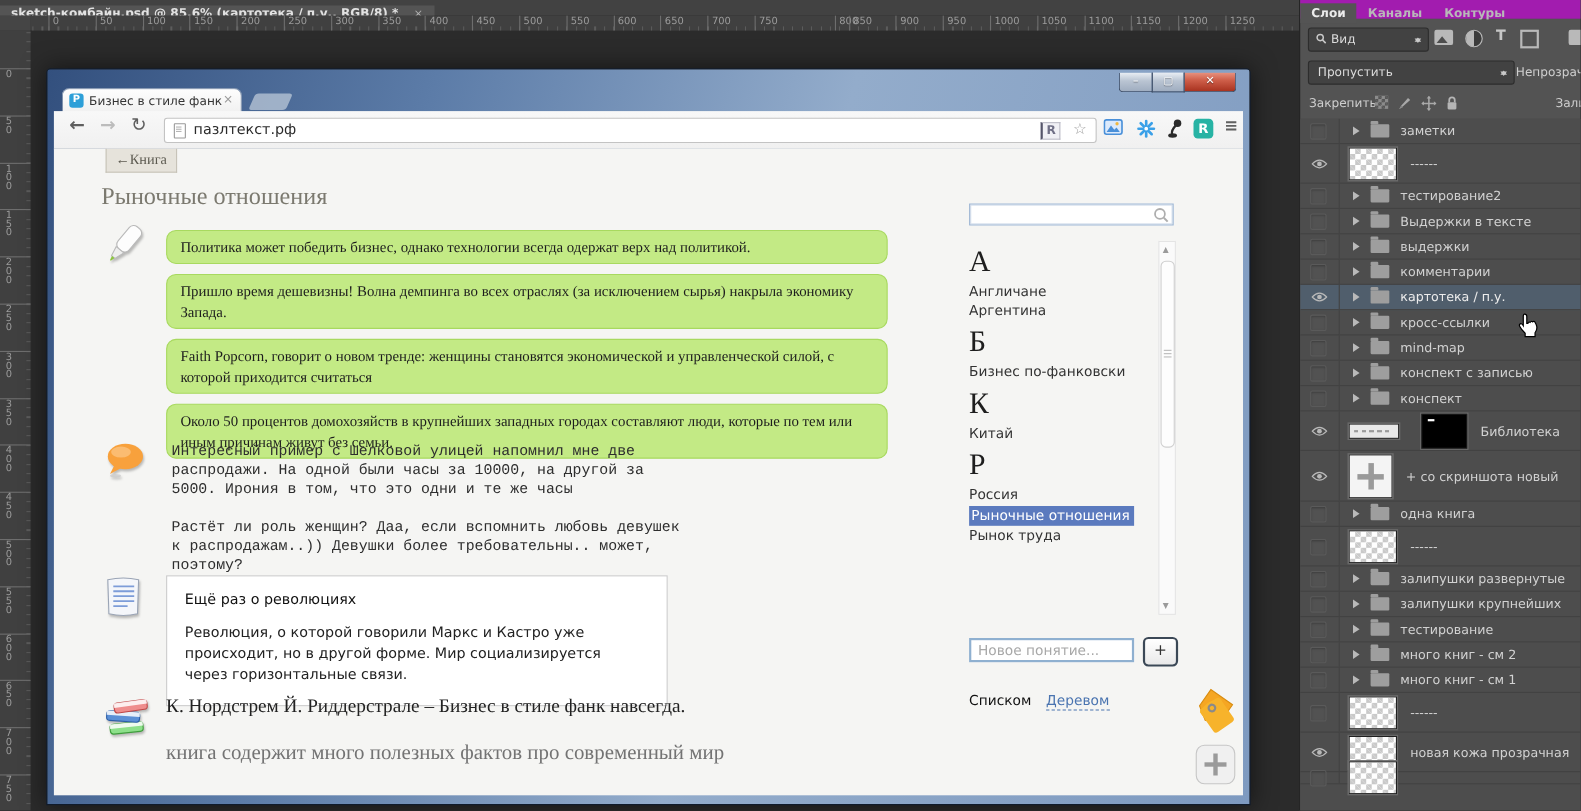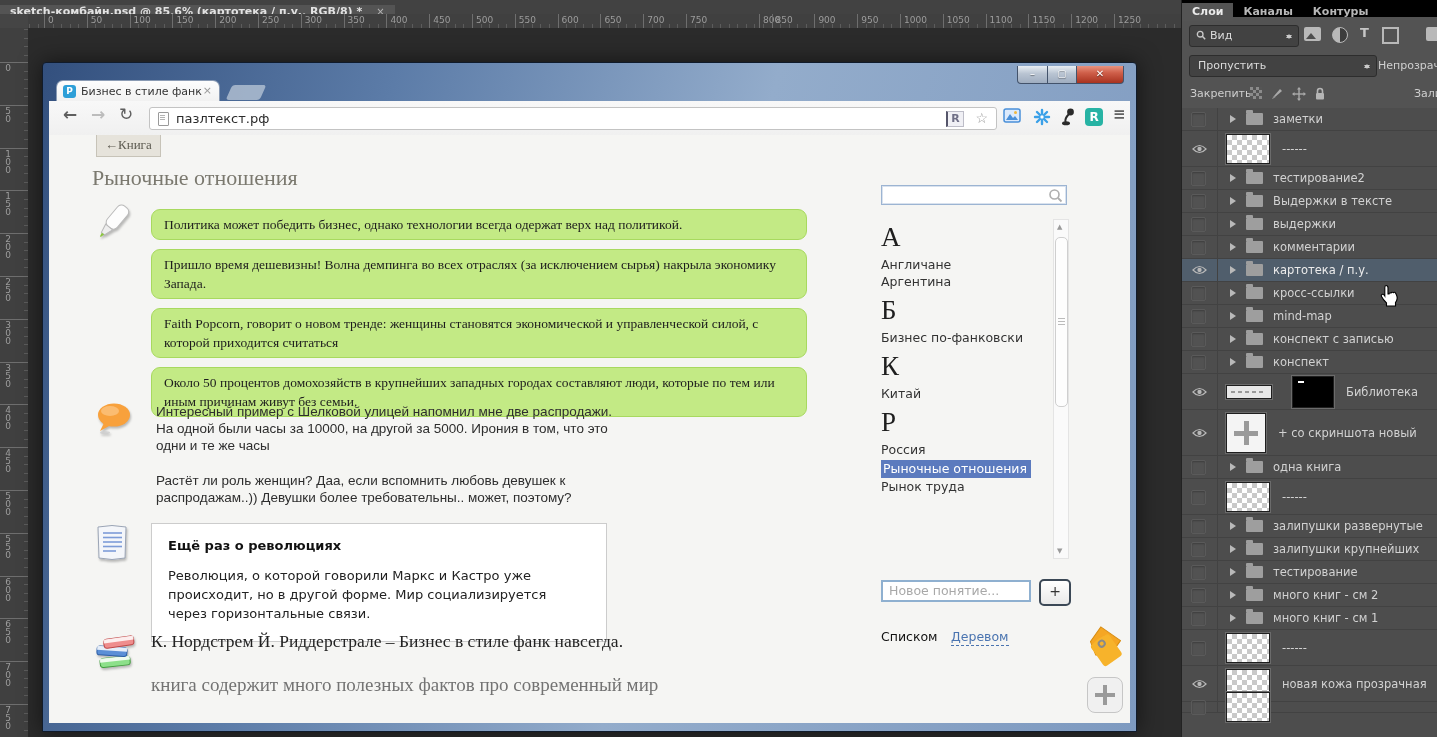--- a/index.html
+++ b/index.html
@@ -68,25 +68,25 @@
 
   
   #bpage{left:6px;top:72px;width:1081px;height:588px;background:#f5f5f3;overflow:hidden;}
   #backbtn{left:47px;top:0px;background:#e6e3db;border:1px solid #c7c3b8;border-top:none;
      font-family:"Liberation Serif",serif;font-size:13px;color:#5c5a50;padding:2px 8px 3px;}
   #pagetitle{left:43px;top:30px;font-family:"Liberation Serif",serif;font-size:22px;color:#7b796f;}
   .hl-block{width:630px;background:#c3ea85;border:1px solid #a8d95f;border-radius:9px;
      padding:5px 12px;margin-bottom:9px;font-family:"Liberation Serif",serif;font-size:13.5px;
      line-height:19px;color:#1d1d1d;}
   #hl-wrap{left:102px;top:74px;}
-  #comments{left:107px;top:268px;width:470px;font-family:Liberation Sans, sans-serif;
+  #comments{left:107px;top:268px;width:470px;font-family:Liberation Mono, monospace;
      font-size:13.5px;line-height:17px;color:#2e2e2e;}
   #comments p{margin:0 0 18px 0;}
   #notebox{left:102px;top:388px;width:422px;background:#fff;border:1px solid #ccc;padding:14px 16px 18px;}
-  #notebox .ntitle{font-size:13px;font-weight:bold;color:#111;}
+  #notebox .ntitle{font-size:13px;font-weight:normal;color:#111;}
   #notebox .nbody{margin-top:13px;width:408px;font-size:13px;line-height:19px;color:#222;}
   #bookline{left:102px;top:496px;font-family:"Liberation Serif",serif;}
   #bookline .btitle{font-size:17.5px;color:#222;}
   #bookline .bsub{font-size:19px;color:#737373;margin-top:22px;}
 
   
   #searchbox{left:832px;top:50px;width:184px;height:18px;background:#fff;
      border:1px solid #9cb4d2;box-shadow:inset 0 0 0 1px #d9e2ee;}
   #searchbox svg{position:absolute;right:3px;top:2px;}
   #indexlist{left:832px;top:82px;width:168px;}
@@ -107,21 +107,21 @@
   #viewlist{left:832px;top:494px;font-size:12.5px;color:#111;}
   #viewtree{left:902px;top:494px;font-size:12.5px;color:#4a74b0;border-bottom:1px dashed #4a74b0;padding-bottom:1px;}
   #tagicon{left:1035px;top:490px;}
   #bigplus{left:1038px;top:542px;width:34px;height:34px;background:#f0f0f0;border:1px solid #c6c6c6;
      border-radius:8px;}
   #bigplus:before{content:"";position:absolute;left:7px;top:15px;width:20px;height:4px;background:#9a9a9a;}
   #bigplus:after{content:"";position:absolute;left:15px;top:7px;width:4px;height:20px;background:#9a9a9a;}
 
   
   #lpanel{left:1181px;top:0;width:256px;height:737px;background:#535353;border-left:1px solid #222;}
-  #ltabs{left:0;top:0;width:256px;height:17px;background:#000000;}
+  #ltabs{left:0;top:0;width:256px;height:17px;background:#a21caf;}
   .ltab{display:inline-block;font-size:11px;font-weight:bold;padding:2px 10px 3px;color:#b8b8b8;}
   .ltab.active{background:#545454;color:#ececec;}
   #lfilter{left:0;top:17px;width:256px;height:36px;}
   .ps-drop{background:#424242;border:1px solid #2d2d2d;border-radius:3px;color:#dcdcdc;font-size:11px;}
   #filter-drop{position:absolute;left:7px;top:8px;width:108px;height:20px;line-height:20px;}
   #filter-drop .mag{margin:0 4px 0 6px;}
   .updown{position:absolute;right:5px;top:4px;width:8px;height:12px;}
   .updown:before{content:"";position:absolute;left:1px;top:1px;border:3px solid transparent;border-bottom:4px solid #c9c9c9;}
   .updown:after{content:"";position:absolute;left:1px;bottom:0px;border:3px solid transparent;border-top:4px solid #c9c9c9;}
   .ficon{position:absolute;top:10px;}

